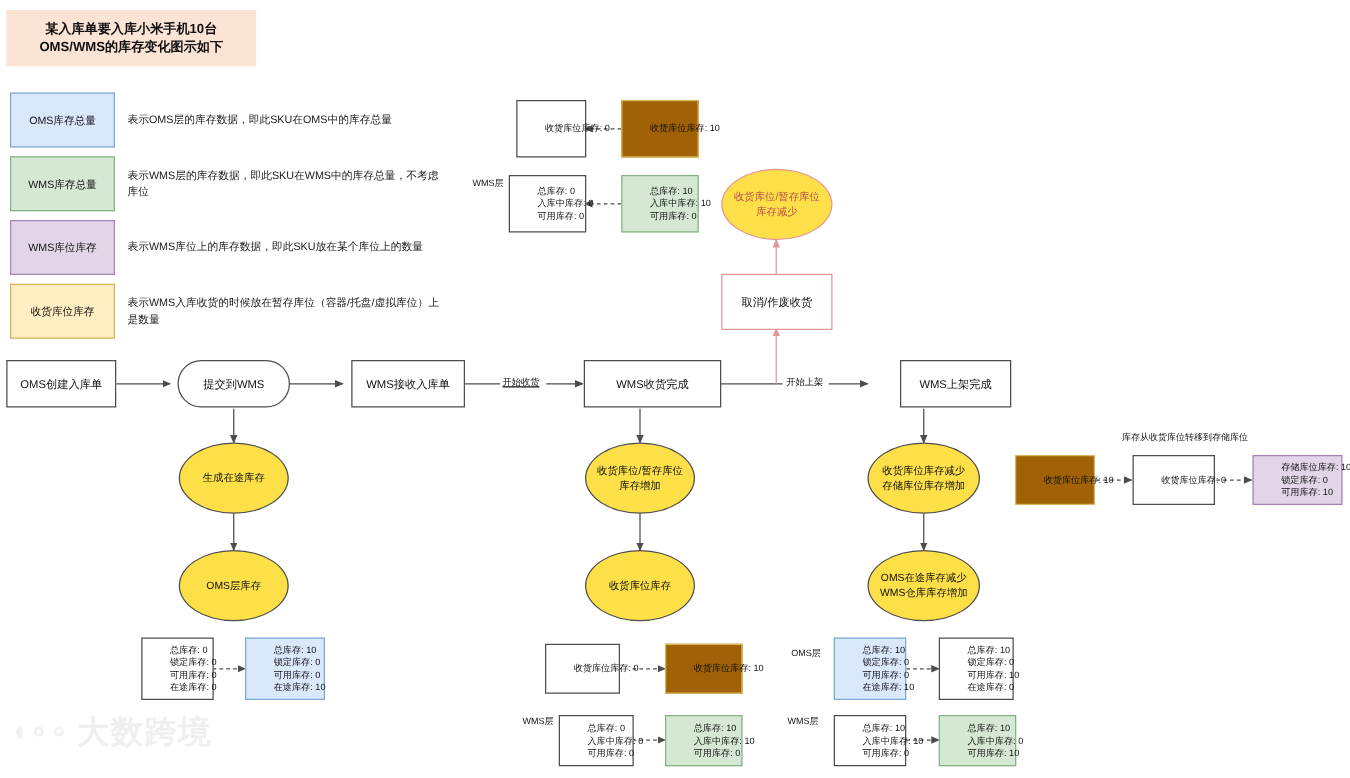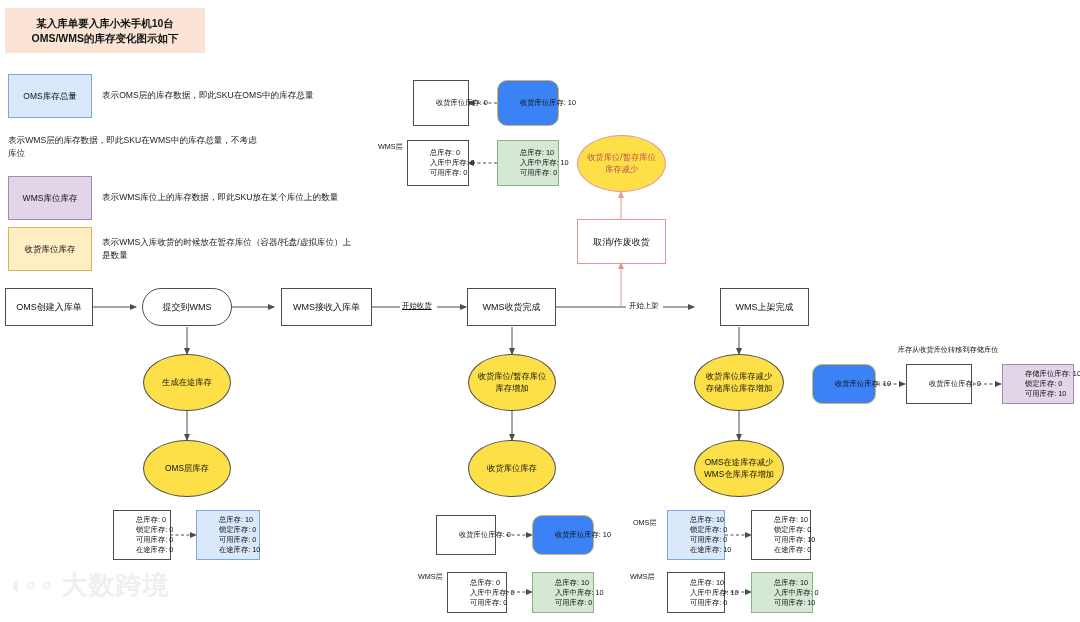--- a/index.html
+++ b/index.html
@@ -48,21 +48,21 @@
   
   .dbox{
     border:1px solid #4d4d4d;background:#ffffff;
     font-size:7.3px;line-height:10px;color:#111;
     padding:4px 6px;display:flex;flex-direction:column;justify-content:center;
   }
   .dbox.center{justify-content:center;}
   .dbox-blue{background:#dae8fc;border-color:#7ea6d9;}
   .dbox-green{background:#d5e8d4;border-color:#86b286;}
   .dbox-purple{background:#e1d5e7;border-color:#a886b5;}
-  .dbox-yellow{background:#3b82f6;border-color:#d6b656;border-radius:10px;}
+  .dbox-yellow{background:#a16207;border-color:#d6b656;}
   .dbox .row{white-space:nowrap;padding-left:16px;}
 
   .layer-label{font-size:7.2px;color:#111;white-space:nowrap;}
   .edge-label{
     font-size:7.4px;color:#111;background:#fff;padding:0 2px;white-space:nowrap;
   }
   .caption{font-size:7.2px;color:#111;white-space:nowrap;text-align:center;}
 
   svg.lines{position:absolute;left:0;top:0;width:1080px;height:622px;pointer-events:none;}
 
@@ -127,20 +127,21 @@
   <div>某入库单要入库小米手机10台</div>
   <div>OMS/WMS的库存变化图示如下</div>
 </div>
 
 <div class="abs" style="left:8px;top:75px;">
   <div style="display:flex;align-items:center;gap:10px;margin-bottom:9px;height:42px;">
     <div class="legend-chip chip-blue">OMS库存总量</div>
     <div class="legend-desc">表示OMS层的库存数据，即此SKU在OMS中的库存总量</div>
   </div>
   <div style="display:flex;align-items:center;gap:10px;margin-bottom:9px;height:42px;">
+    <div class="legend-chip chip-green">WMS库存总量</div>
     <div class="legend-desc">表示WMS层的库存数据，即此SKU在WMS中的库存总量，不考虑库位</div>
   </div>
   <div style="display:flex;align-items:center;gap:10px;margin-bottom:9px;height:42px;">
     <div class="legend-chip chip-purple">WMS库位库存</div>
     <div class="legend-desc">表示WMS库位上的库存数据，即此SKU放在某个库位上的数量</div>
   </div>
   <div style="display:flex;align-items:center;gap:10px;height:42px;">
     <div class="legend-chip chip-yellow">收货库位库存</div>
     <div class="legend-desc">表示WMS入库收货的时候放在暂存库位（容器/托盘/虚拟库位）上是数量</div>
   </div>
@@ -175,21 +176,21 @@
 
 <div class="abs pbox" style="left:5px;top:288px;width:88px;height:38px;">
   <span>OMS创建入库单</span>
 </div>
 <div class="abs pbox" style="left:142px;top:288px;width:90px;height:38px;border-radius:19px;">
   <span>提交到WMS</span>
 </div>
 <div class="abs pbox" style="left:281px;top:288px;width:91px;height:38px;">
   <span>WMS接收入库单</span>
 </div>
-<div class="abs pbox" style="left:467px;top:288px;width:89px;height:38px;">
+<div class="abs pbox" style="left:467px;top:288px;width:110px;height:38px;">
   <span>WMS收货完成</span>
 </div>
 <div class="abs pbox" style="left:720px;top:288px;width:89px;height:38px;">
   <span>WMS上架完成</span>
 </div>
 
 <div class="abs edge-label" style="left:400px;top:301px;text-decoration:underline;">开始收货</div>
 <div class="abs edge-label" style="left:627px;top:301px;">开始上架</div>
 
 <div class="abs ellipse" style="left:143px;top:354px;width:88px;height:57px;">

